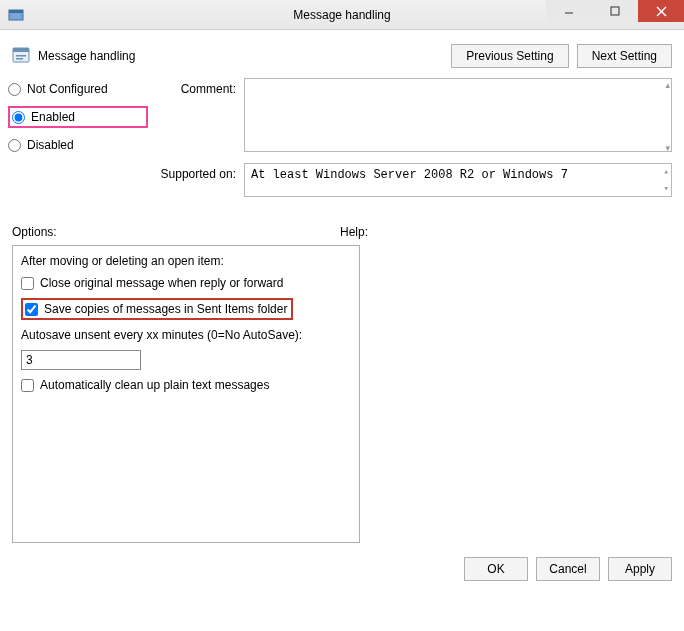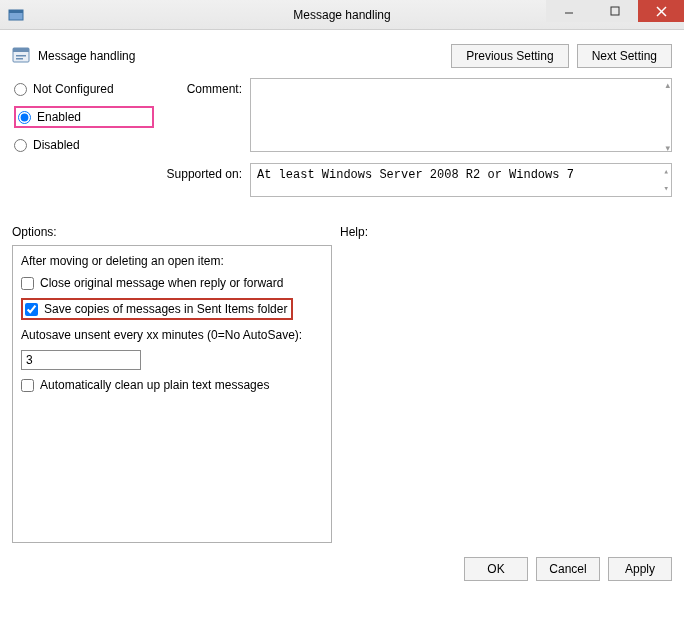--- a/index.html
+++ b/index.html
@@ -67,21 +67,21 @@
     font-size:12px;
     margin-left:8px;
     cursor:pointer;
   }
   
   .config-grid {
     display:grid;
     grid-template-columns: 140px 80px 1fr;
     column-gap: 6px;
     row-gap: 8px;
-    padding: 0 12px 10px 14px;
+    padding: 0 12px 10px 8px;
     align-items:start;
     gap:8px;
   }
   .radio-col { display:flex; flex-direction:column; gap:10px; padding-top:4px;}
   .radio-item { display:flex; align-items:center; gap:6px; }
   .highlight-red { border:2px solid #ec4899; padding:2px 6px 2px 2px; display:inline-flex; align-items:center; gap:6px;}
   .label-right { text-align:right; padding-top:4px;}
   .comment-box {
     height:74px;
     border:1px solid #b8b8b8;
@@ -114,21 +114,21 @@
     gap:8px;
     padding: 0 12px;
   }
   .pane {
     border:1px solid #b0b0b0;
     background:#fff;
     height: 298px;
     overflow:hidden;
     padding:8px;
   }
-  .pane.options { width: 320px; }
+  .pane.options { width: 348px; }
   .pane.help { flex:1; }
   .opt-row { margin-bottom:8px; display:flex; align-items:center; gap:6px; flex-wrap:wrap;}
   select {
     font-family:inherit; font-size:12px;
     border:1px solid #8a8a8a;
     background:#f2f2f2;
     padding:2px 4px;
     width:220px;
   }
   input[type=text].numbox {

